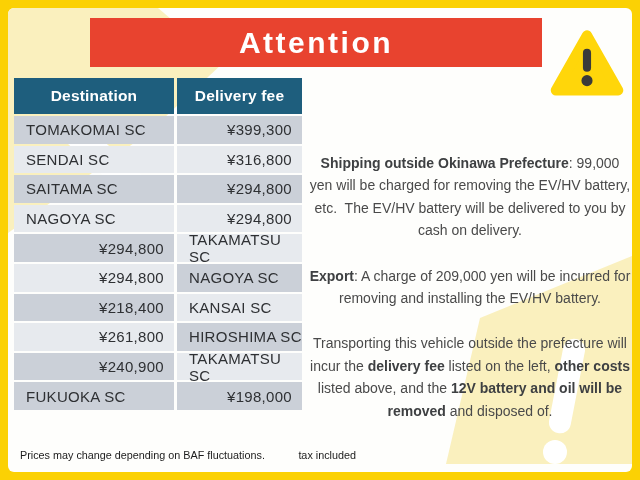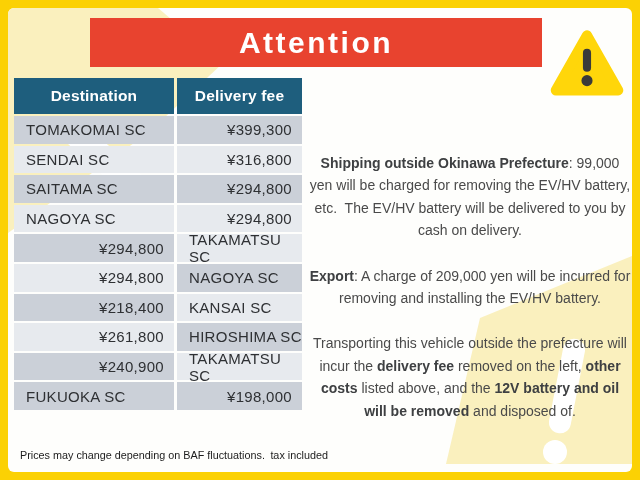--- a/index.html
+++ b/index.html
@@ -27,21 +27,21 @@
              grid-template-rows:36px repeat(11,27.6px);
              gap:2px 3px;}
   .th{background:var(--header-teal);color:#fff;font-weight:700;font-size:15.5px;
       display:flex;align-items:center;justify-content:center;letter-spacing:0.2px;}
   .td{font-size:15px;color:var(--cell-text);display:flex;align-items:center;letter-spacing:0.3px;}
   .td.dest{padding-left:12px;}
   .td.fee{justify-content:flex-end;padding-right:10px;}
   .td.dark{background:var(--row-dark);text-align:right;}
   .td.light{background:var(--row-light);}
 
-  .footnote{position:absolute;left:12px;top:441px;width:308px;display:flex;
+  .footnote{position:absolute;left:12px;top:441px;width:336px;display:flex;
             justify-content:space-between;font-size:10.8px;color:#1C1C1C;white-space:nowrap;}
 
   .info{position:absolute;left:300px;top:104px;width:324px;text-align:center;
         color:var(--body-text);font-size:14px;line-height:22.4px;margin-top:40px;}
   .info p{margin:0 0 23px 0;}
   .info .b{font-weight:700;color:#3E4042;}
 </style>
 </head>
 <body>
 
@@ -95,17 +95,17 @@
     </div>
 
     <div class="footnote">
       <span>Prices may change depending on BAF fluctuations.</span>
       <span>tax included</span>
     </div>
 
     <div class="info">
       <p><span class="b">Shipping outside Okinawa Prefecture</span><span>: 99,000 yen will be charged for removing the EV/HV battery, etc.&nbsp; The EV/HV battery will be delivered to you by cash on delivery.</span></p>
       <p><span class="b">Export</span><span>: A charge of 209,000 yen will be incurred for removing and installing the EV/HV battery.</span></p>
-      <p><span>Transporting this vehicle outside the prefecture will incur the </span><span class="b">delivery fee</span><span> removed on the left, </span><span class="b">other costs</span><span> listed above, and the </span><span class="b">12V battery and oil will be removed</span><span> and disposed of.</span></p>
+      <p><span>Transporting this vehicle outside the prefecture will incur the </span><span class="b">delivery fee</span><span> listed on the left, </span><span class="b">other costs</span><span> listed above, and the </span><span class="b">12V battery and oil will be removed</span><span> and disposed of.</span></p>
     </div>
 
   </div>
 </div>
 
 </body></html>

